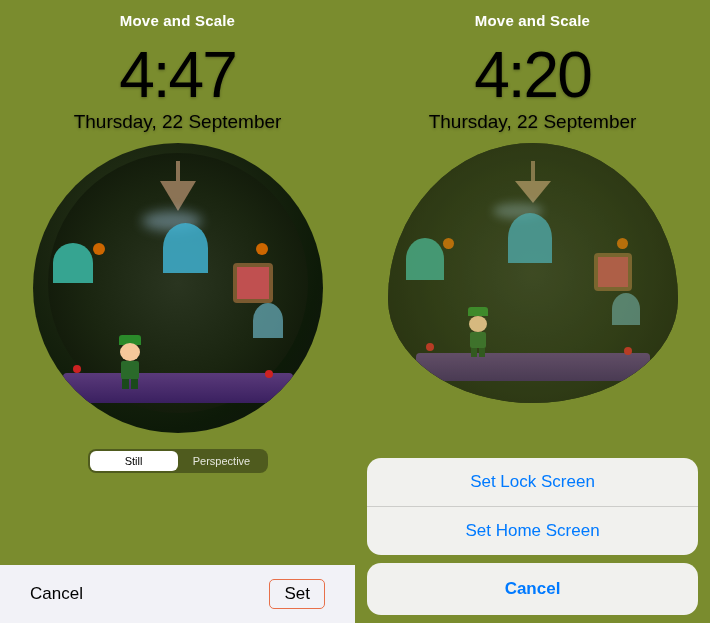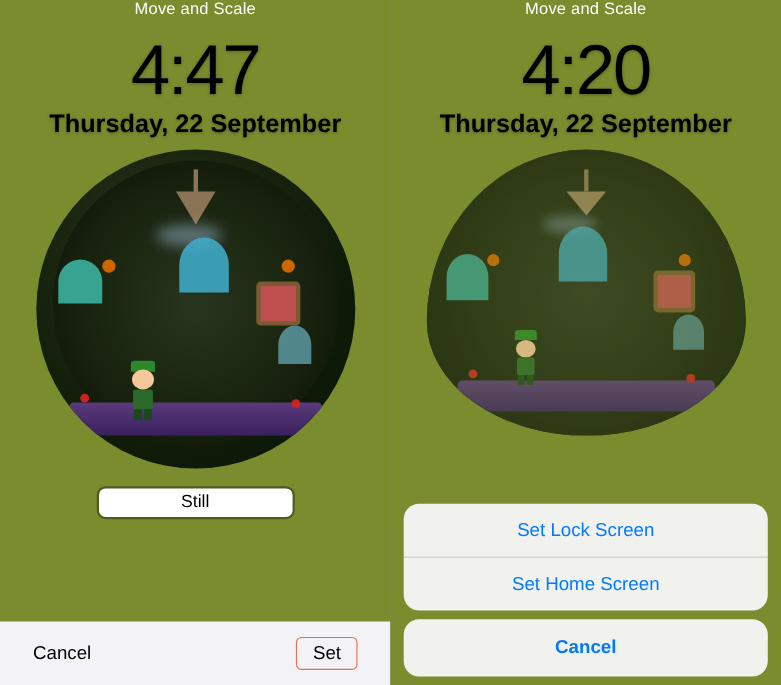--- a/index.html
+++ b/index.html
@@ -21,42 +21,43 @@
       display: flex;
       flex-direction: column;
       align-items: center;
       position: relative;
       overflow: hidden;
     }
 
     .panel-title {
       color: #fff;
       font-size: 15px;
-      font-weight: 400;
+      font-weight: 700;
+      margin-top: 12px;
       letter-spacing: 0.2px;
       text-align: center;
     }
 
     .clock-area {
       margin-top: 14px;
       text-align: center;
       color: #000000;
       text-shadow: 0 1px 3px rgba(0,0,0,0.3);
     }
 
     .clock-time {
       font-size: 64px;
       font-weight: 200;
       letter-spacing: -2px;
       line-height: 1;
     }
 
     .clock-date {
-      font-size: 23px;
-      font-weight: 700;
+      font-size: 19px;
+      font-weight: 400;
       margin-top: 4px;
     }
 
     
     .wallpaper-circle {
       width: 290px;
       height: 290px;
       border-radius: 50%;
       background: radial-gradient(ellipse at 40% 35%, #2a3a1a 0%, #1a2510 40%, #0d1a08 70%, #111 100%);
       margin-top: 10px;
@@ -264,21 +265,21 @@
       border-radius: 8px;
       padding: 2px;
       margin-top: 16px;
       width: 180px;
     }
 
     .toggle-btn {
       flex: 1;
       text-align: center;
       padding: 4px 10px;
-      font-size: 16px;
+      font-size: 11px;
       border-radius: 6px;
       cursor: pointer;
     }
 
     .toggle-btn.active {
       background: #fff;
       color: #000;
       font-weight: 500;
     }
 
@@ -566,20 +567,21 @@
 
       <div class="flower-left"></div>
       <div class="flower-right"></div>
 
       <div class="picture-frame"></div>
     </div>
   </div>
 
   <div class="toggle-bar">
     <div class="toggle-btn active">Still</div>
+    <div class="toggle-btn inactive">Perspective</div>
   </div>
 
   <div class="bottom-bar">
     <span class="cancel-btn-left">Cancel</span>
     <span class="set-btn">Set</span>
   </div>
 </div>
 
 <div class="right-panel">
   <span class="panel-title">Move and Scale</span>

